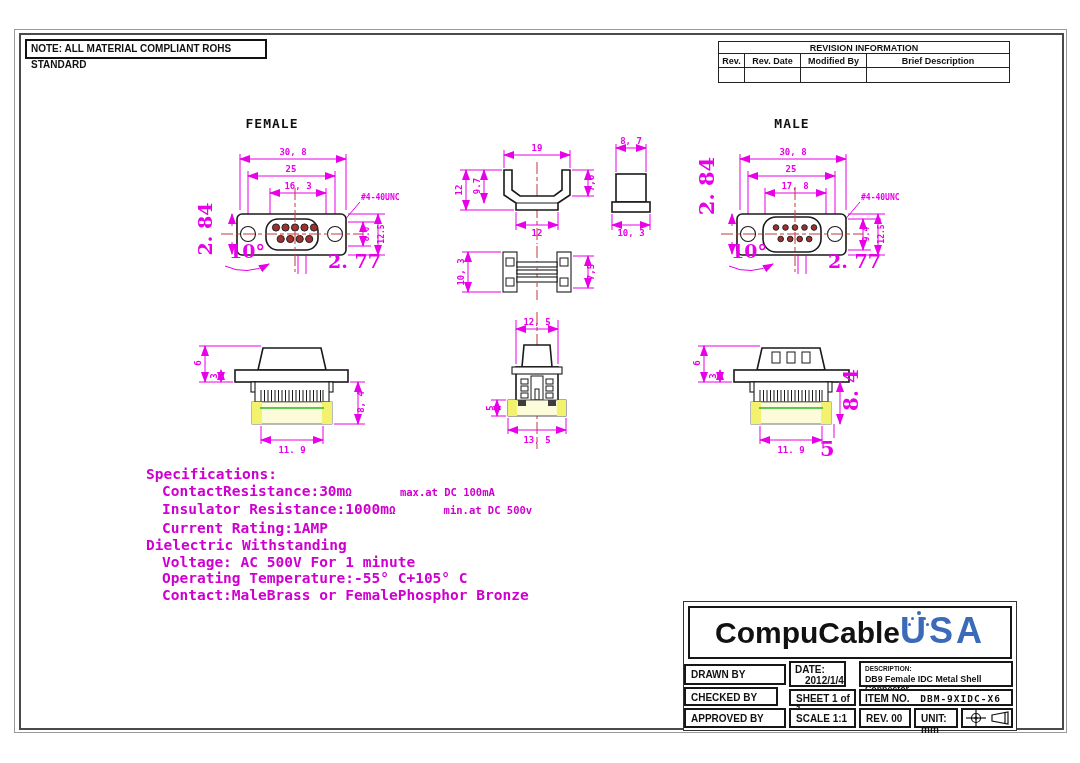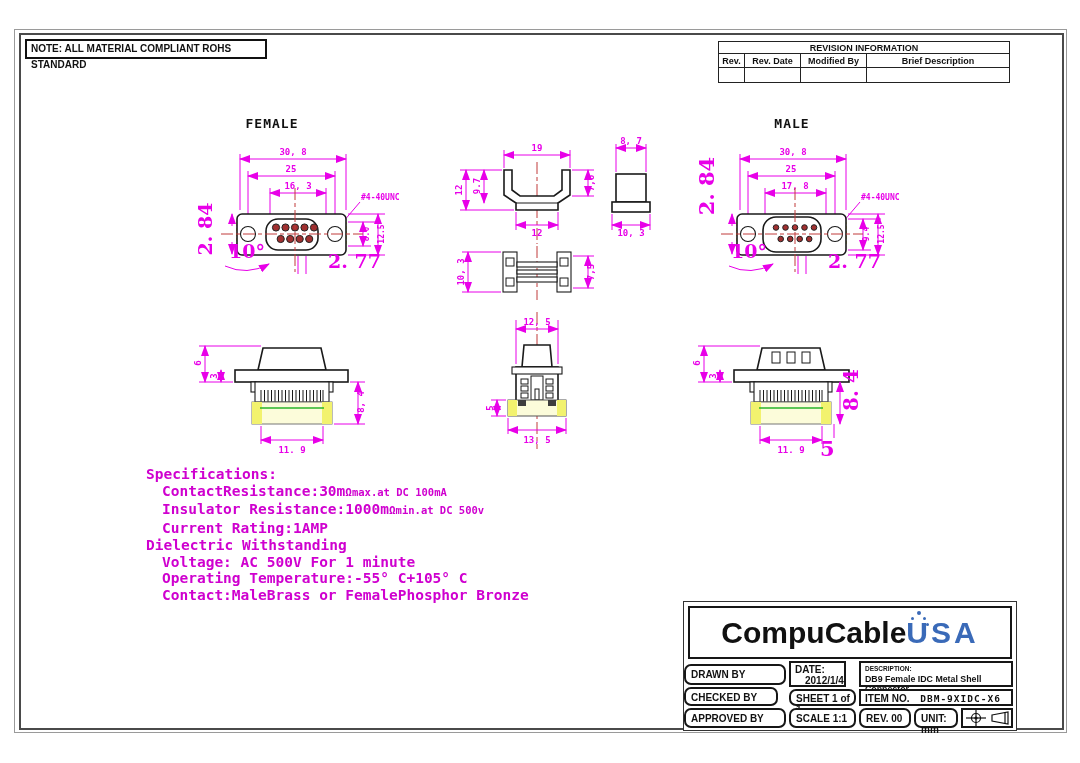--- a/index.html
+++ b/index.html
@@ -36,32 +36,32 @@
   .cyan{fill:#b7ecec;}
   .cyan-lite{fill:#ddf4f3;}
   .yel{fill:#f2f26e;}
   .yel-lite{fill:#fcfcda;}
 
   
   .specs{left:146px;top:466px;width:420px;color:#cf00cf;
          font-family:"DejaVu Sans Mono",monospace;font-weight:bold;}
   .specs div{line-height:16.7px;font-size:14.5px;white-space:nowrap;}
   .specs .ind{padding-left:16px;}
-  .specs .sm{font-size:10.5px;}
+  .specs .sm{font-size:10.5px;margin-left:48px;}
   .specs .om{font-size:11px;}
 
   
   .tblock{left:683px;top:601px;width:332px;height:128px;background:#fff;}
   .tb-cell{position:absolute;border:2px solid #161616;font-weight:bold;font-size:10px;
            color:#111;background:#fff;box-sizing:border-box;}
-  .tb-label{padding:3px 0 0 5px;border-radius:7px;}
+  .tb-label{padding:3px 0 0 5px;}
   .logo-box{left:4px;top:4px;width:324px;height:53px;text-align:center;}
   .logo-main{font-size:30px;font-weight:bold;color:#111;letter-spacing:0px;line-height:50px;
              font-family:"Liberation Sans",sans-serif;}
-  .logo-usa{font-size:30px;font-weight:bold;color:#3a6ab8;letter-spacing:3px;}
+  .logo-usa{font-size:36px;font-weight:bold;color:#3a6ab8;letter-spacing:3px;}
   .logo-dots{position:absolute;left:218px;top:3px;width:22px;height:18px;}
   .logo-dots i{position:absolute;background:#3a6ab8;border-radius:50%;}
   .desc-label{font-size:6.5px;padding:2px 0 0 4px;}
   .desc-value{font-size:8.8px;padding:2px 0 0 4px;}
   .item-value{letter-spacing:1px;font-family:"DejaVu Sans Mono",monospace;font-size:9.5px;}
 </style>
 </head>
 <body>
 
 <div class="page">

